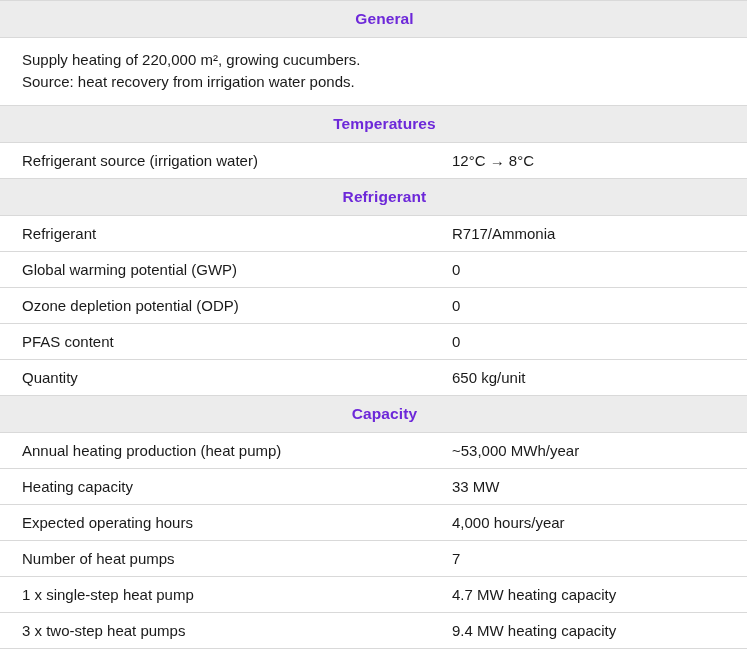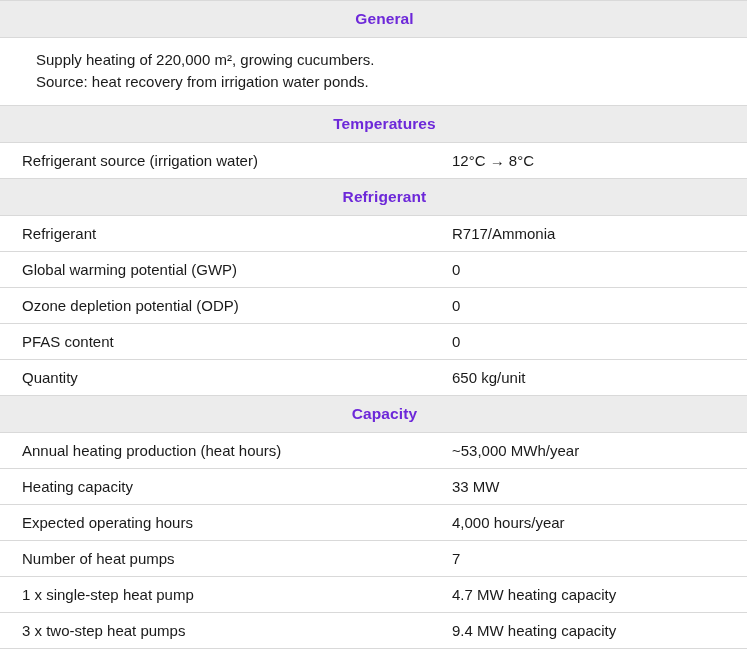--- a/index.html
+++ b/index.html
@@ -42,21 +42,21 @@
     padding-left: 0;
   }
   .label-col {
     width: 452px;
   }
   .value-col {
     width: 295px;
   }
   .note-row td {
     font-size: 15px;
-    padding: 11px 0 12px 36px;
+    padding: 11px 0 12px 22px;
     line-height: 1.45;
     color: #1a1a1a;
     border-radius: 26px;
   }
   .note-line {
     display: block;
     white-space: pre;
   }
   .top-border {
     border-top: 1px solid #d9d9d9;
@@ -111,21 +111,21 @@
     </tr>
     <tr class="data-row">
       <td>Quantity</td>
       <td class="value-cell">650 kg/unit</td>
     </tr>
 
     <tr class="section-row">
       <td colspan="2">Capacity</td>
     </tr>
     <tr class="data-row">
-      <td>Annual heating production (heat hours)</td>
+      <td>Annual heating production (heat pump)</td>
       <td class="value-cell">~53,000 MWh/year</td>
     </tr>
     <tr class="data-row">
       <td>Heating capacity</td>
       <td class="value-cell">33 MW</td>
     </tr>
     <tr class="data-row">
       <td>Expected operating hours</td>
       <td class="value-cell">4,000 hours/year</td>
     </tr>

